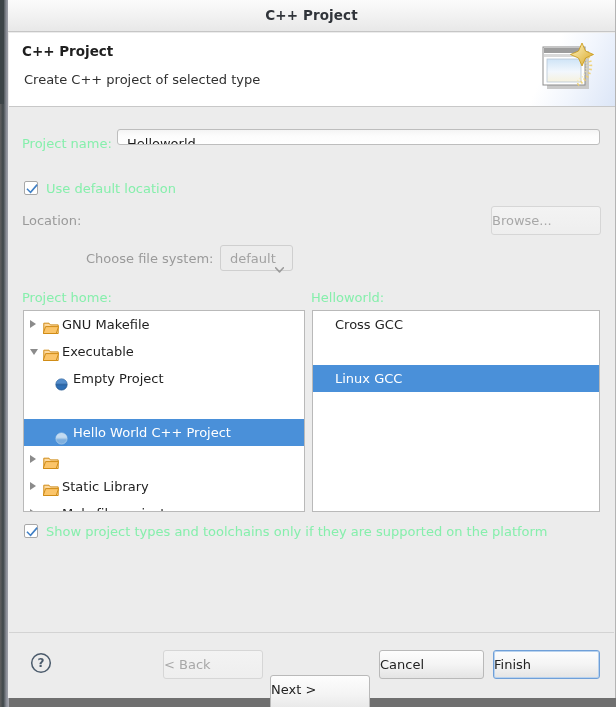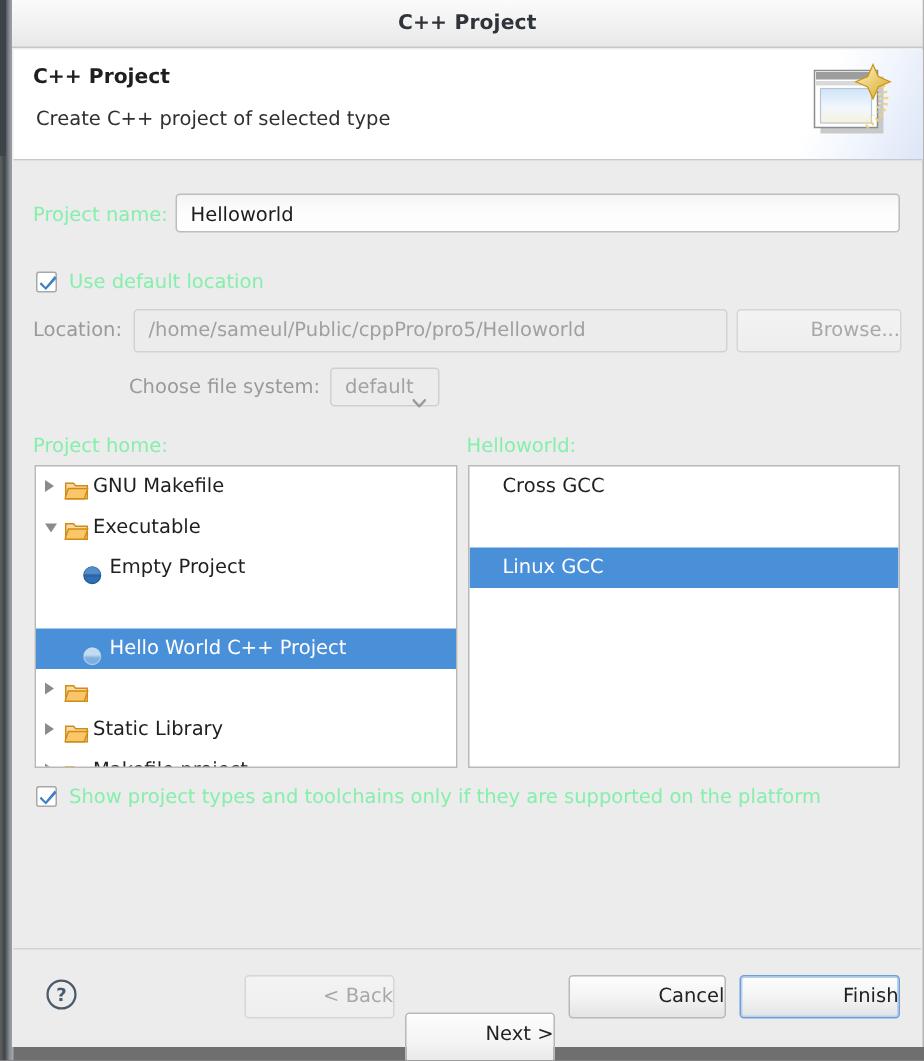--- a/index.html
+++ b/index.html
@@ -137,21 +137,21 @@
   }
 
   .btn {
     position: absolute;
     box-sizing: border-box;
     background: linear-gradient(to bottom, #fdfdfd 0%, #f4f4f4 50%, #e4e4e4 100%);
     border: 1px solid #b9b9b9;
     border-radius: 3px;
     font-size: 13px;
     color: #222222;
-    text-align: right;
+    text-align: left;
     line-height: 27px;
     cursor: default;
     white-space: nowrap;
   }
   .btn.disabled {
     background: linear-gradient(to bottom, #f3f3f3 0%, #eeeeee 100%);
     border: 1px solid #d6d6d6;
     color: #a8a8a8;
   }
   .btn.focused {
@@ -281,31 +281,30 @@
 
           <path d="M45 2 L48.5 10 L56.5 13.5 L48.5 17 L45 25 L41.5 17 L33.5 13.5 L41.5 10 Z" fill="url(#spark)" stroke="#c8960f" stroke-width="0.8"></path>
         </svg>
       </div>
     </div>
     <div class="ph-title">C++ Project</div>
     <div class="ph-desc">Create C++ project of selected type</div>
   </div>
 
   <div class="label" style="left:22px; top:136px;">Project name:</div>
-  <div class="field" style="left:117px; top:129px; width:483px; height:26px;">Helloworld</div>
+  <div class="field" style="left:117px; top:129px; width:483px; height:16px;">Helloworld</div>
 
   <div class="cb" style="left:24px; top:181px;">
     <svg width="14" height="14" viewBox="0 0 14 14">
       <path d="M2.5 7.2 L5.4 10.3 L11.6 2.9 L12.6 4.6 L5.6 12.4 L1.4 8.3 Z" fill="#3f7fc5"></path>
     </svg>
   </div>
   <div class="label" style="left:46px; top:181px;">Use default location</div>
 
   <div class="label dim" style="left:22px; top:213px;">Location:</div>
-  <div class="field disabled" style="left:89px; top:206px; width:396px; height:29px;">/home/sameul/Public/cppPro/pro5/Helloworld</div>
   <div class="btn disabled" style="left:491px; top:206px; width:110px; height:29px; line-height:27px;">Browse...</div>
 
   <div class="label dim" style="left:86px; top:251px;">Choose file system:</div>
   <div class="combo" style="left:220px; top:245px; width:73px; height:26px;">
     <span>default</span>
     <span class="chev">
       <svg width="9" height="6" viewBox="0 0 9 6">
           <path d="M0.6 0.8 L4.5 4.9 L8.4 0.8" fill="none" stroke="#9c9c9c" stroke-width="1.6" stroke-linecap="round" stroke-linejoin="round"></path>
         </svg>
     </span>

